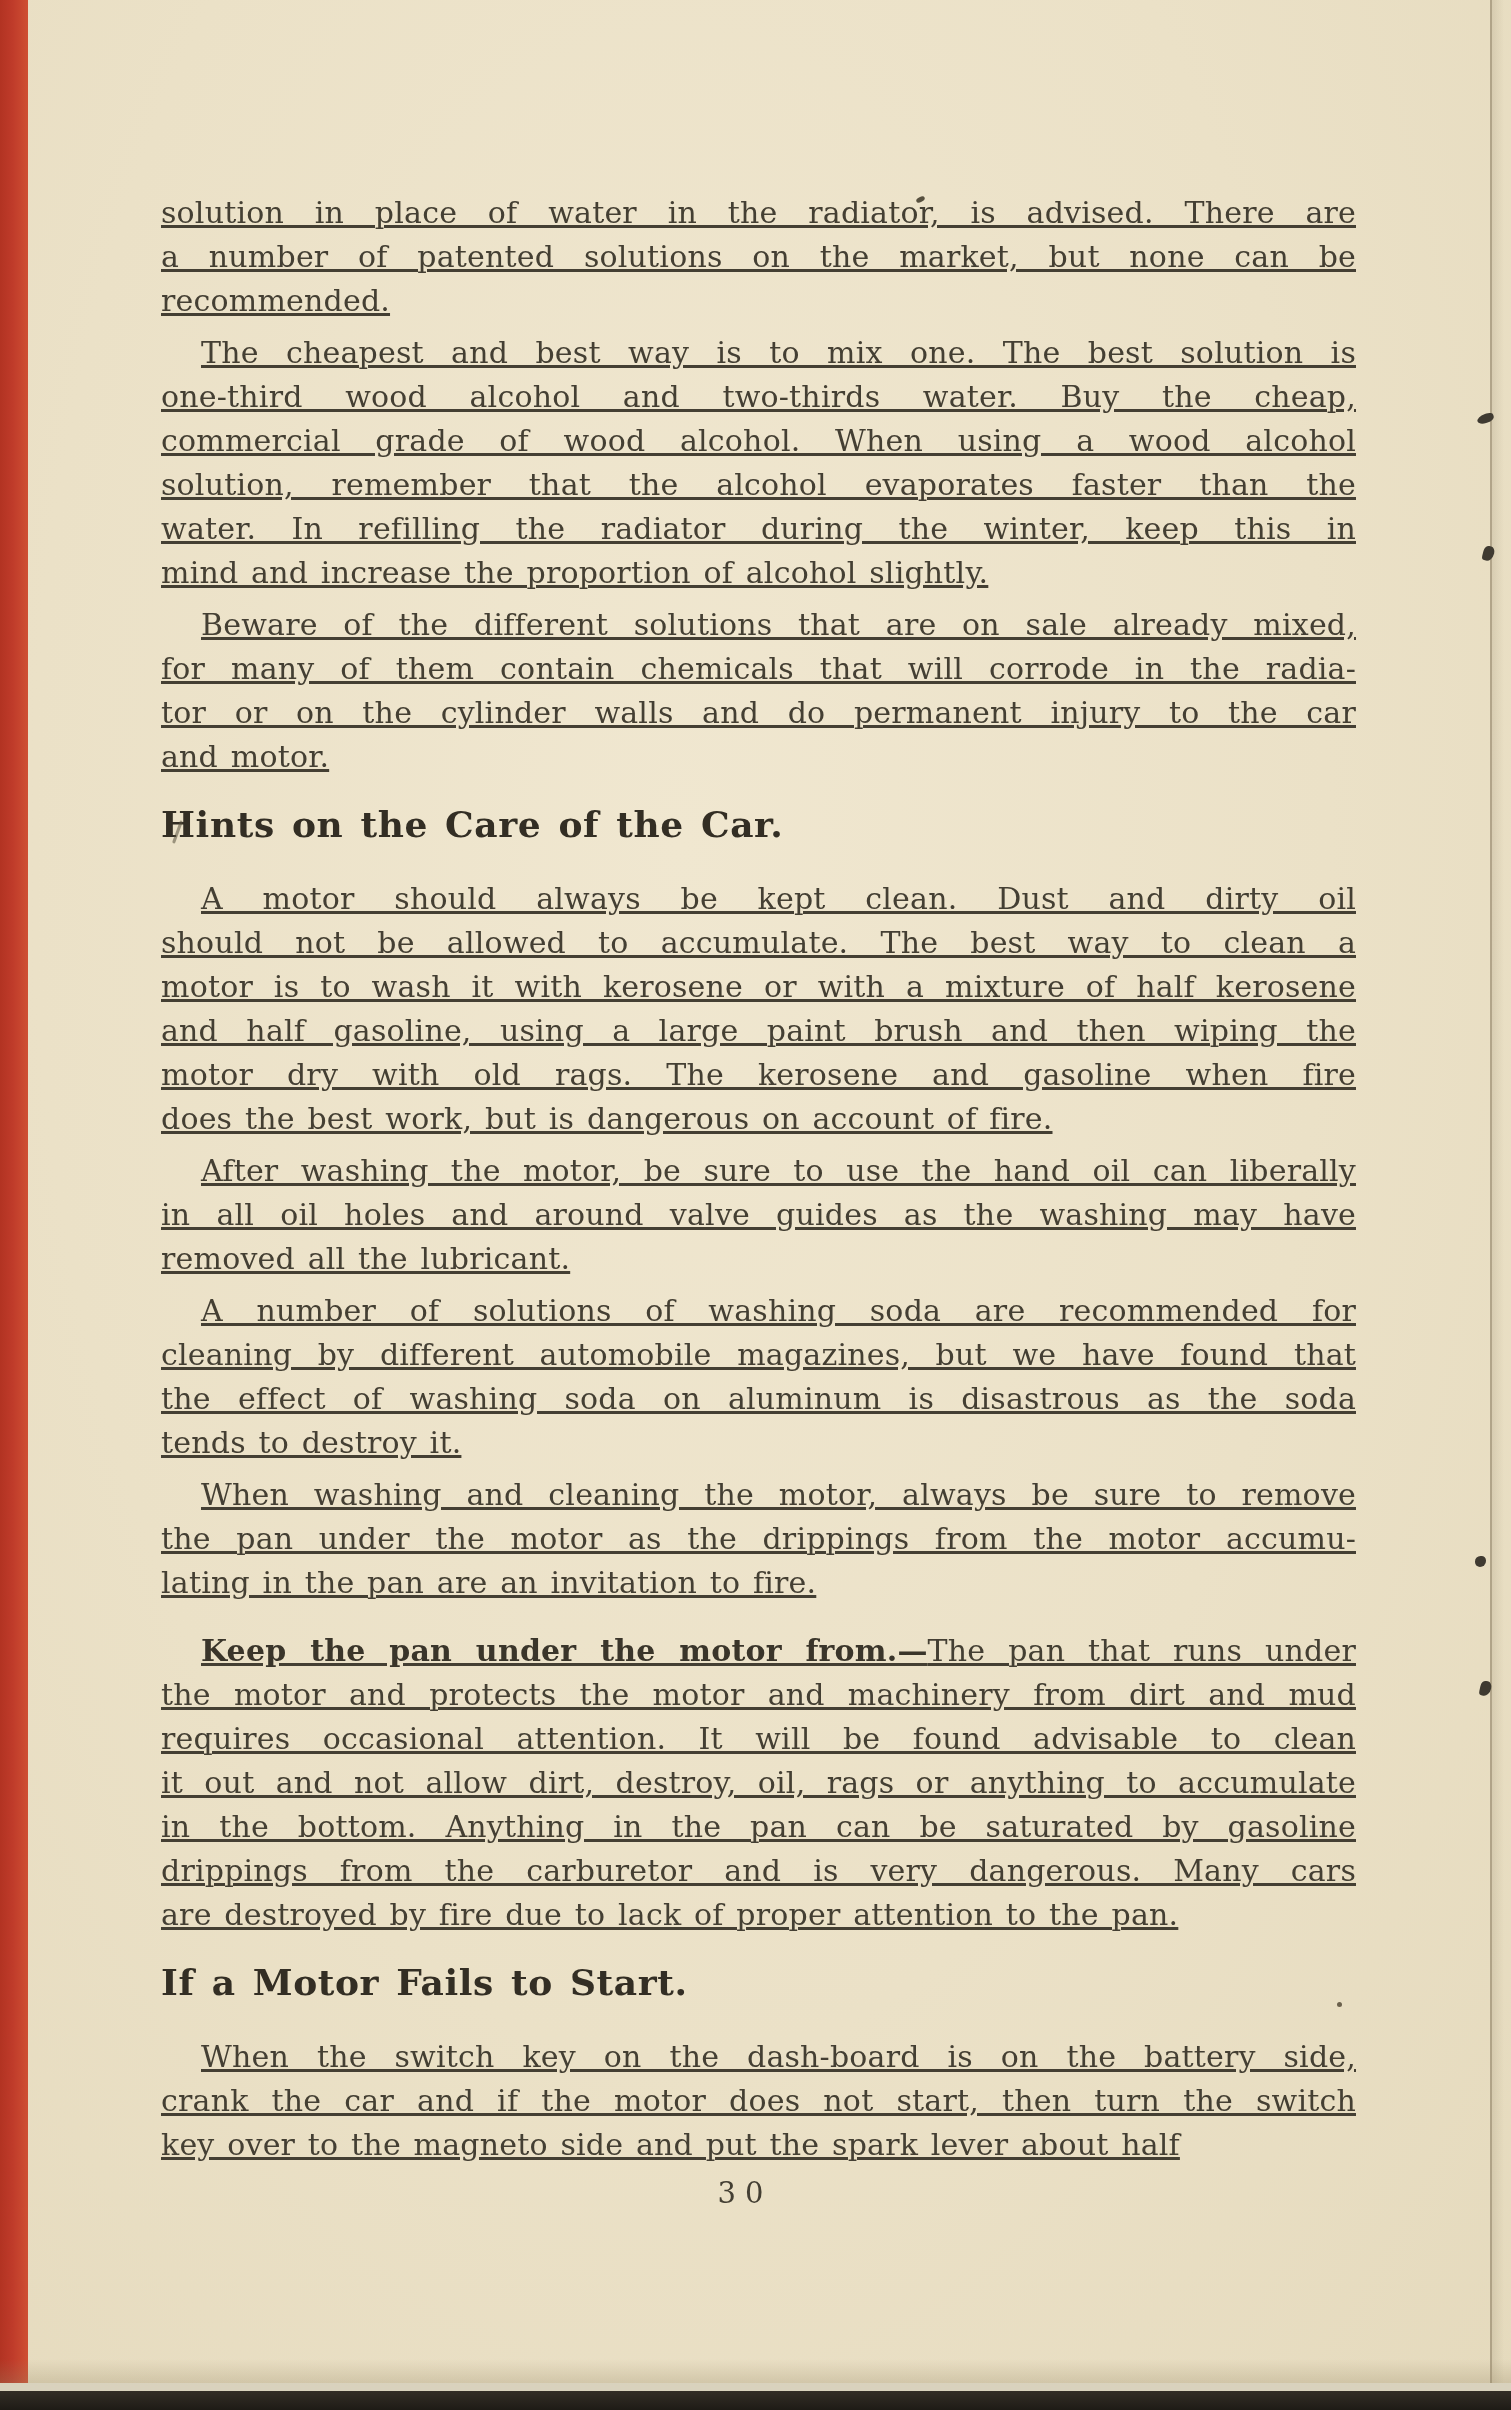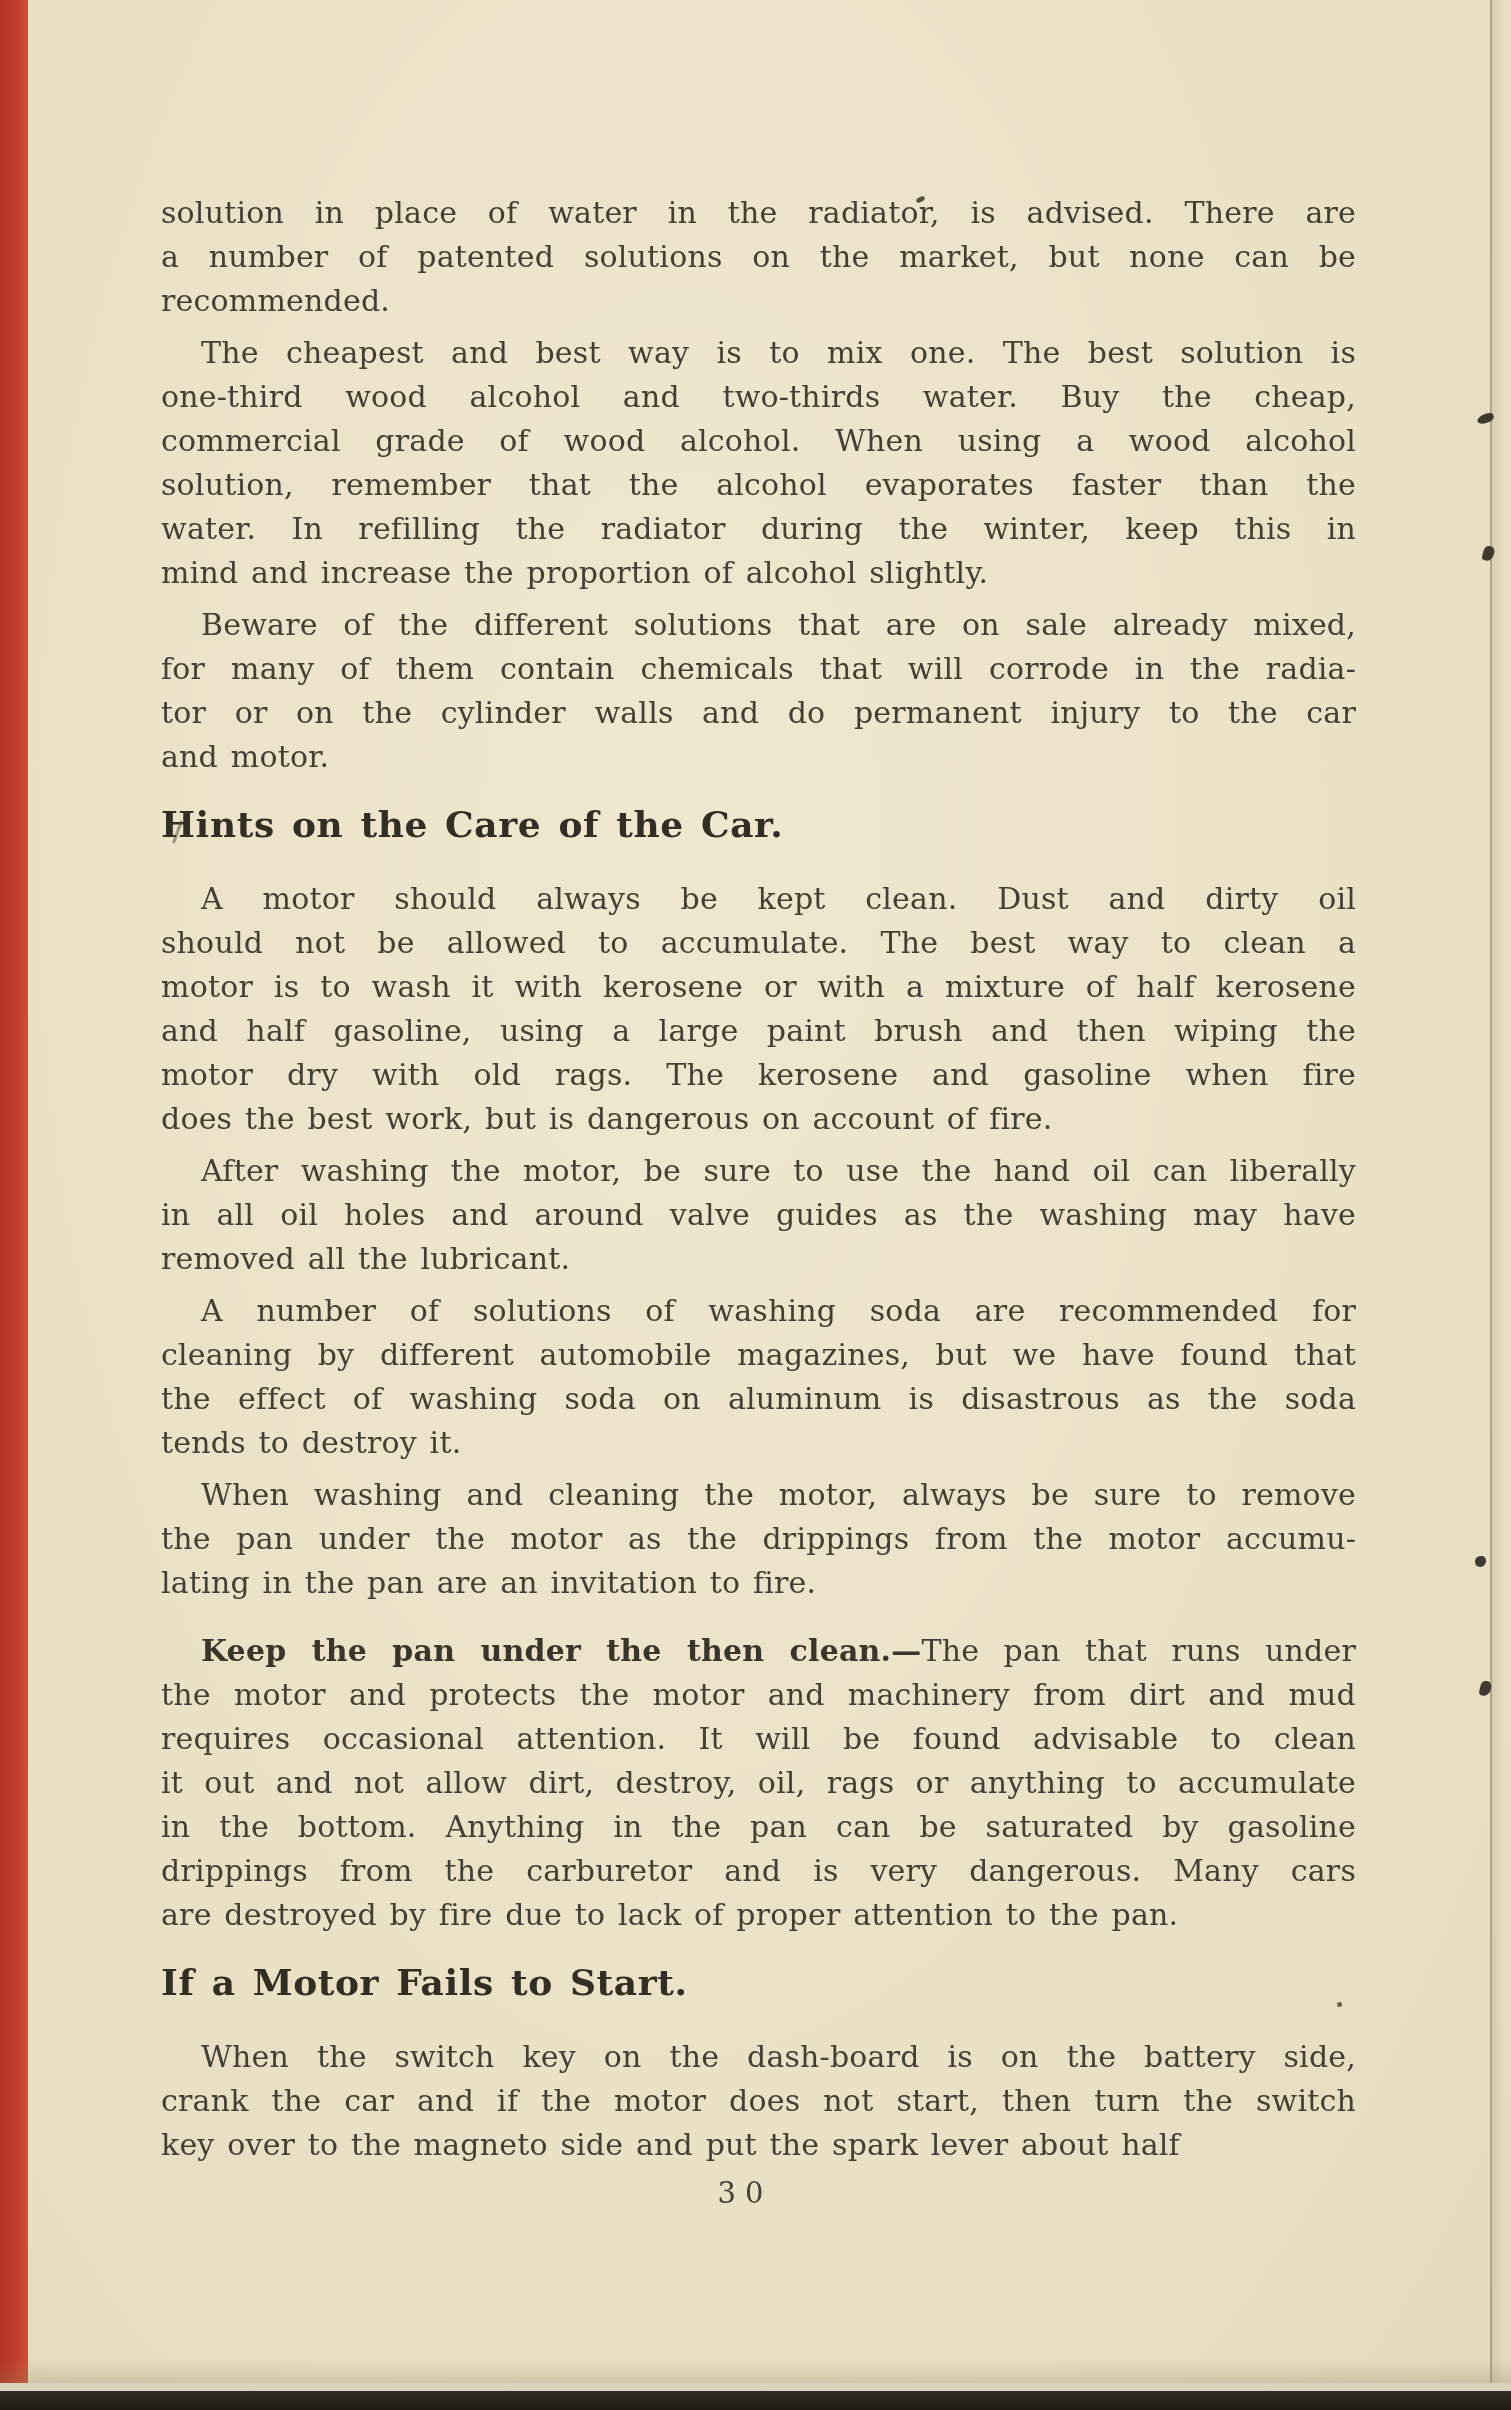--- a/index.html
+++ b/index.html
@@ -19,21 +19,21 @@
     z-index:3;
   }
   .content{
     position:absolute; left:161px; top:191px; width:1195px;
     font-size:30px; line-height:44px; word-spacing:3px; letter-spacing:0.2px;
   }
   .para{margin:0 0 8px 0;}
   .para.gap{margin-top:24px;}
   .line{
     text-align:justify; text-align-last:justify;
-    height:44px; overflow:hidden;
+    height:44px; overflow:hidden;text-decoration:underline;
   }
   .line.last{text-align-last:left;}
   .lead-bold{font-weight:bold; color:#3a352a;}
   .heading{
     margin:20px 0 28px 0; text-align:left;
     font-weight:bold; font-size:36px; line-height:50px;
     color:var(--heading-ink); letter-spacing:0.6px; word-spacing:4px;
   }
   .page-number{
     position:absolute; top:2176px; left:161px; width:1168px;
@@ -115,21 +115,21 @@
         <div class="line">cleaning by different automobile magazines, but we have found that</div>
         <div class="line">the effect of washing soda on aluminum is disastrous as the soda</div>
         <div class="line last">tends to destroy it.</div>
       </div>
       <div class="para indent">
         <div class="line" style="text-indent: 40px;">When washing and cleaning the motor, always be sure to remove</div>
         <div class="line">the pan under the motor as the drippings from the motor accumu-</div>
         <div class="line last">lating in the pan are an invitation to fire.</div>
       </div>
       <div class="para indent gap">
-        <div class="line" style="text-indent: 40px;"><span class="lead-bold">Keep the pan under the then clean.—</span>The pan that runs under</div>
+        <div class="line" style="text-indent: 40px;"><span class="lead-bold">Keep the pan under the motor from.—</span>The pan that runs under</div>
         <div class="line">the motor and protects the motor and machinery from dirt and mud</div>
         <div class="line">requires occasional attention.  It will be found advisable to clean</div>
         <div class="line">it out and not allow dirt, destroy, oil, rags or anything to accumulate</div>
         <div class="line">in the bottom.  Anything in the pan can be saturated by gasoline</div>
         <div class="line">drippings from the carburetor and is very dangerous.  Many cars</div>
         <div class="line last">are destroyed by fire due to lack of proper attention to the pan.</div>
       </div>
       <div class="heading">If a Motor Fails to Start.</div>
       <div class="para indent">
         <div class="line" style="text-indent: 40px;">When the switch key on the dash-board is on the battery side,</div>

